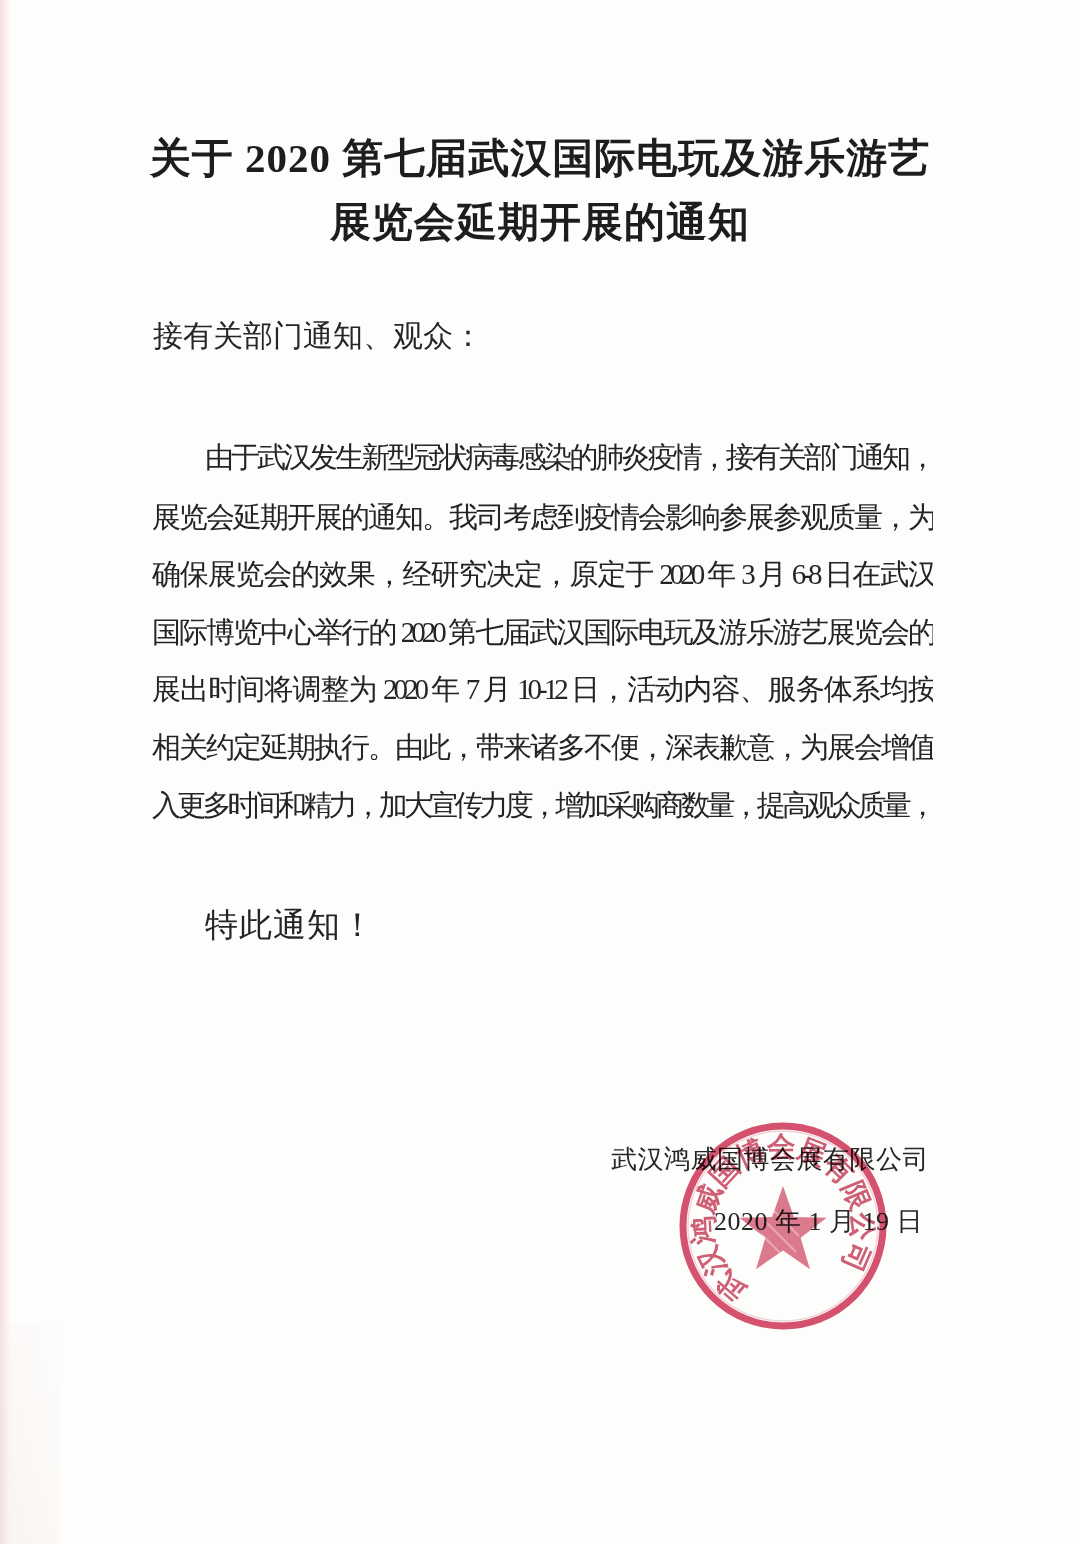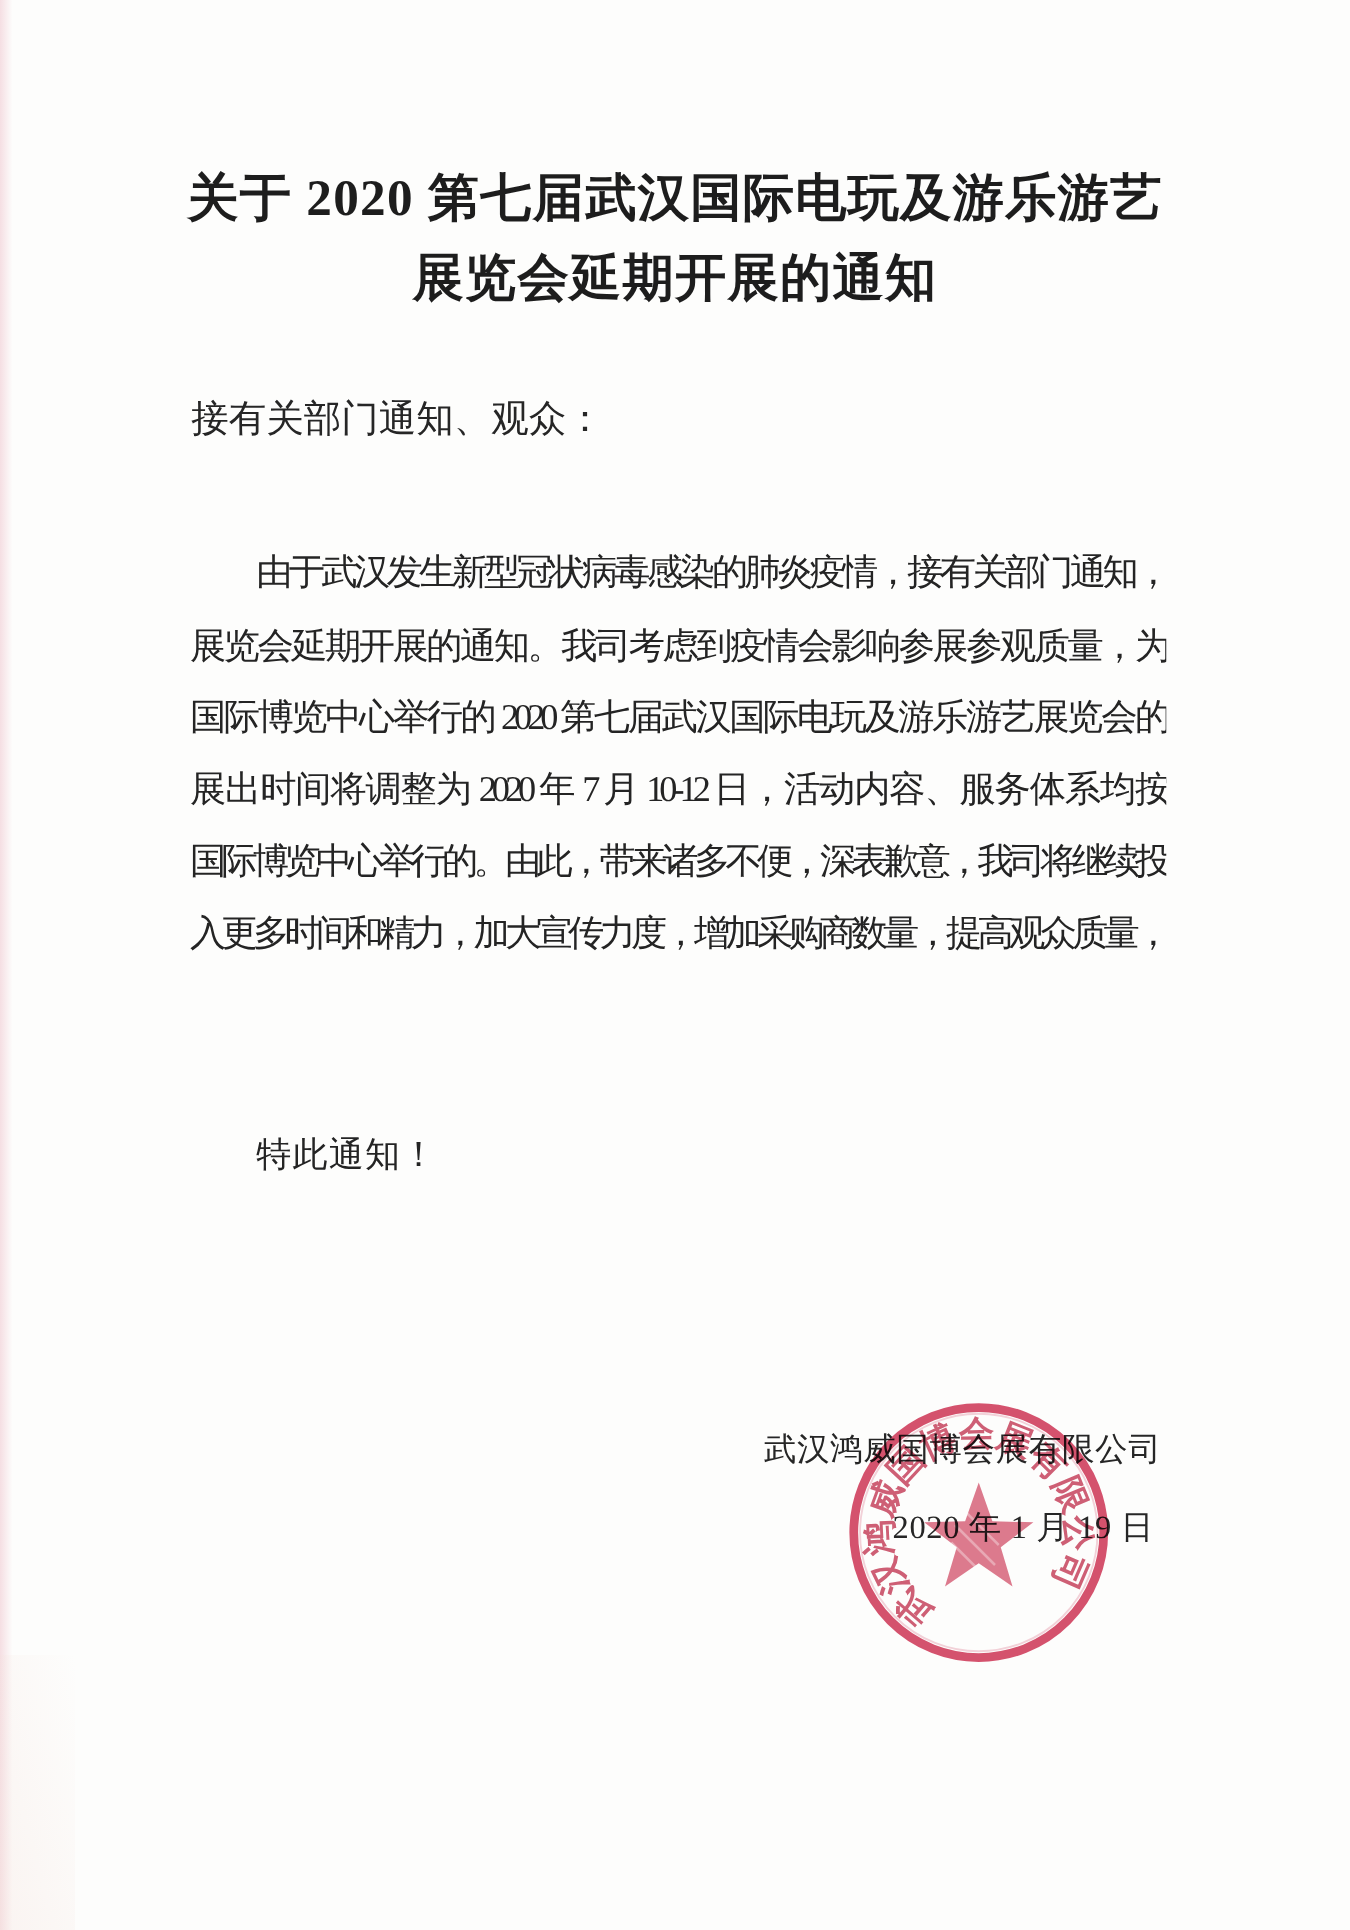--- a/index.html
+++ b/index.html
@@ -40,21 +40,21 @@
     height: 57.6px; line-height: 57.6px;
     font-size: 29px; letter-spacing: -4px;
     color: #242424;
     text-align: justify; text-align-last: justify;
     overflow: hidden;
   }
   .bline.first { text-indent: 53px; font-family: Liberation Mono, monospace; }
   .bline.lastline { text-align-last: left; }
   .closing {
     position: absolute; left: 205px; top: 905px;
-    font-size: 28px; line-height: 40px; color: #242424; letter-spacing: 1px;
+    font-size: 33px; line-height: 40px; color: #242424; letter-spacing: 1px;
   }
   .signature {
     position: absolute; left: 611px; top: 1143px;
     font-size: 26px; line-height: 34px; color: #262626; letter-spacing: 0.5px;
     z-index: 1;
   }
   .sign-date {
     position: absolute; left: 714px; top: 1205px;
     font-size: 26px; line-height: 34px; color: #262626; letter-spacing: 0.5px;
     z-index: 1;
@@ -81,23 +81,24 @@
   <h1 class="doc-title">
     <span>关于 2020 第七届武汉国际电玩及游乐游艺</span>
     <span>展览会延期开展的通知</span>
   </h1>
 
   <div class="salutation">接有关部门通知、观众：</div>
 
   <div class="body-block">
     <div class="bline first">由于武汉发生新型冠状病毒感染的肺炎疫情，接有关部门通知，</div>
     <div class="bline">展览会延期开展的通知。我司考虑到疫情会影响参展参观质量，为</div>
+    <div class="bline">确保展览会的效果，经研究决定，原定于 2020 年 3 月 6-8 日在武汉</div>
     <div class="bline">国际博览中心举行的 2020 第七届武汉国际电玩及游乐游艺展览会的</div>
     <div class="bline">展出时间将调整为 2020 年 7 月 10-12 日，活动内容、服务体系均按</div>
-    <div class="bline">国际博览中心举行的。由此，带来诸多不便，深表歉意，我司将继续投</div>
+    <div class="bline">相关约定延期执行。由此，带来诸多不便，深表歉意，为展会增值</div>
     <div class="bline">入更多时间和精力，加大宣传力度，增加采购商数量，提高观众质量，</div>
   </div>
 
   <div class="closing">特此通知！</div>
 
   <div class="signature">武汉鸿威国博会展有限公司</div>
   <div class="sign-date">2020 年 1 月 19 日</div>
 
   <svg class="seal" viewBox="0 0 240 240" aria-hidden="true">
 

